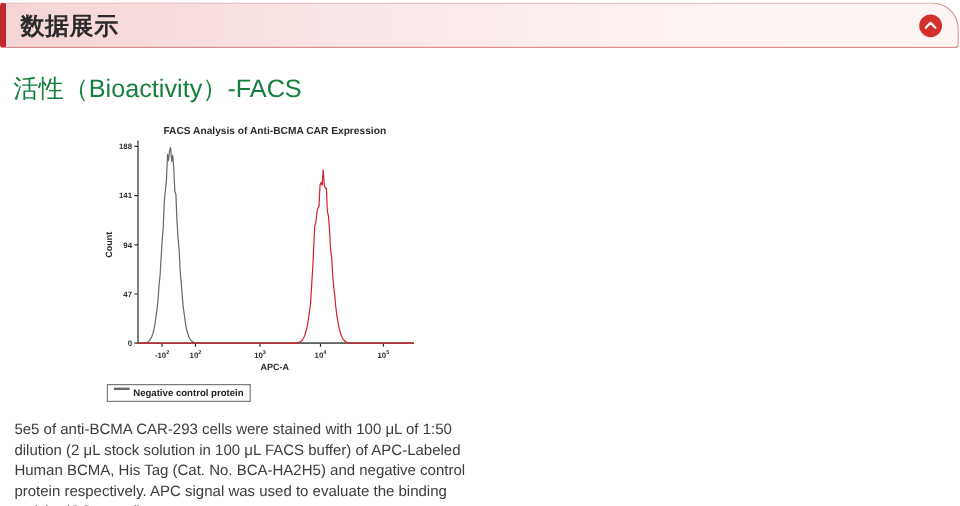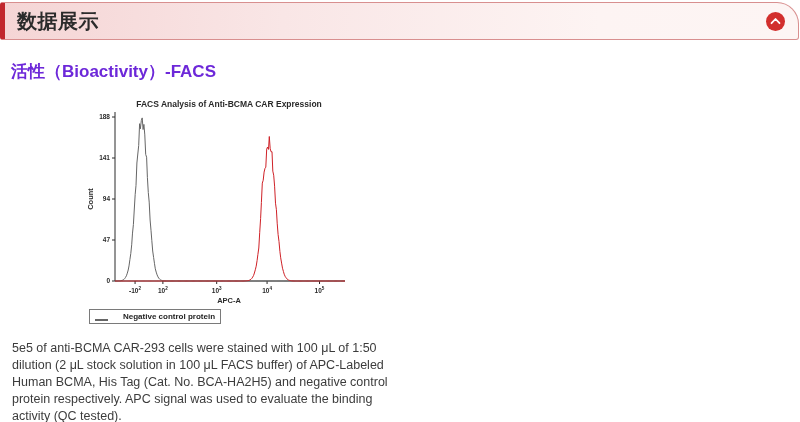--- a/index.html
+++ b/index.html
@@ -34,47 +34,46 @@
     background: #d22f2d;
     border: none;
     display: flex;
     align-items: center;
     justify-content: center;
     cursor: pointer;
     padding: 0;
   }
   .section-title {
     margin: 20px 0 0 11px;
-    font-size: 17px;
-    font-weight: bold;
-    color: #6d28d9;
+    font-size: 21px;
+    font-weight: normal;
+    color: #15803d;
   }
   .chart-figure {
     margin: 14px 0 0 85px;
     width: 270px;
   }
   .chart-figure svg { display: block; }
   .chart-legend {
     margin: 1px 0 0 4px;
     width: fit-content;
     border: 1px solid #7a7a7a;
     padding: 2px 5px;
     display: inline-flex;
     align-items: center;
     gap: 7px;
     background: #fff;
   }
   .legend-item {
     display: inline-flex;
-    align-items: flex-end;
+    align-items: flex-start;
     font-size: 8px;
     font-weight: bold;
     color: #222;
     white-space: nowrap;
-    gap: 12px;
   }
   .legend-item .dash {
     display: inline-block;
     width: 13px; height: 2px;
     margin-right: 3px;
   }
   .description {
     margin: 15px 0 0 12px;
     width: 392px;
     font-size: 12.5px;

